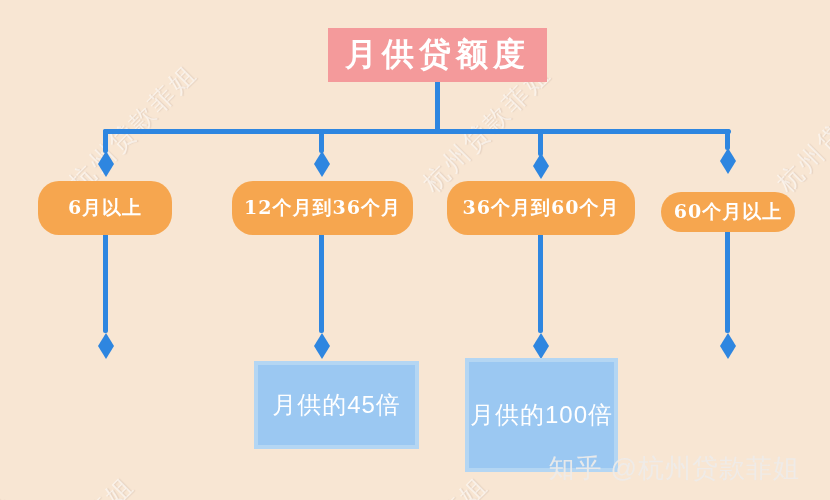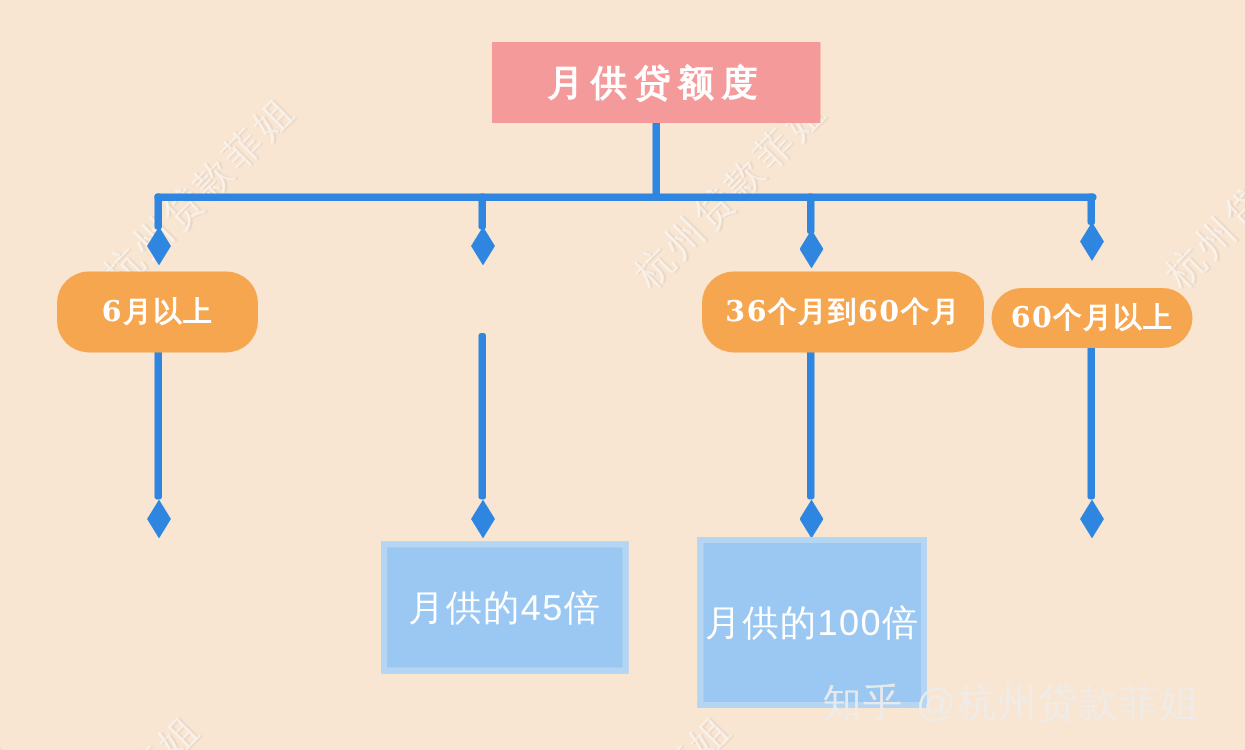--- a/index.html
+++ b/index.html
@@ -38,21 +38,21 @@
     background:var(--connector,#2E86E0);
     clip-path:polygon(50% 0,100% 50%,50% 100%,0 50%);
     z-index:3;
   }
   
   .root-box{
     position:absolute;left:328px;top:28px;width:219px;height:54px;
     background:var(--root-box,#F49A9B);
     color:var(--text,#FFFFFF);
     display:flex;align-items:center;justify-content:center;
-    font-size:24px;font-weight:bold;letter-spacing:5px;
+    font-size:32px;font-weight:bold;letter-spacing:5px;
     font-family:"DejaVu Serif","Liberation Serif",serif;
     z-index:4;
   }
   .duration-box{
     position:absolute;height:54px;
     background:var(--duration-box,#F6A64F);
     color:var(--text,#FFFFFF);
     border-radius:21px;
     display:flex;align-items:center;justify-content:center;
     font-size:19px;font-weight:bold;letter-spacing:1px;
@@ -94,27 +94,28 @@
   <div class="hline" style="left:103px;top:129px;width:628px"></div>
 
   <div class="vline" style="left:103px;top:129px;height:24px"></div>
   <div class="diamond" style="left:98px;top:151px"></div>
   <div class="duration-box" style="left:38px;top:181px;width:134px">6月以上</div>
   <div class="vline" style="left:103px;top:222px;height:111px"></div>
   <div class="diamond" style="left:98px;top:333px"></div>
 
   <div class="vline" style="left:319px;top:129px;height:24px"></div>
   <div class="diamond" style="left:314px;top:151px"></div>
+  <div class="duration-box" style="left:232px;top:181px;width:181px">12个月到36个月</div>
   <div class="vline" style="left:319px;top:222px;height:111px"></div>
   <div class="diamond" style="left:314px;top:333px"></div>
   <div class="result-box" style="left:254px;top:361px;width:165px;height:88px">月供的45倍</div>
 
   <div class="vline" style="left:538px;top:129px;height:27px"></div>
   <div class="diamond" style="left:533px;top:153px"></div>
-  <div class="duration-box" style="left:468px;top:181px;width:188px">36个月到60个月</div>
+  <div class="duration-box" style="left:447px;top:181px;width:188px">36个月到60个月</div>
   <div class="vline" style="left:538px;top:222px;height:111px"></div>
   <div class="diamond" style="left:533px;top:333px"></div>
   <div class="result-box" style="left:465px;top:358px;width:153px;height:114px">月供的100倍</div>
 
   <div class="vline" style="left:725px;top:129px;height:21px"></div>
   <div class="diamond" style="left:720px;top:148px"></div>
   <div class="duration-box" style="left:661px;top:192px;width:134px;height:40px">60个月以上</div>
   <div class="vline" style="left:725px;top:216px;height:117px"></div>
   <div class="diamond" style="left:720px;top:333px"></div>
 

